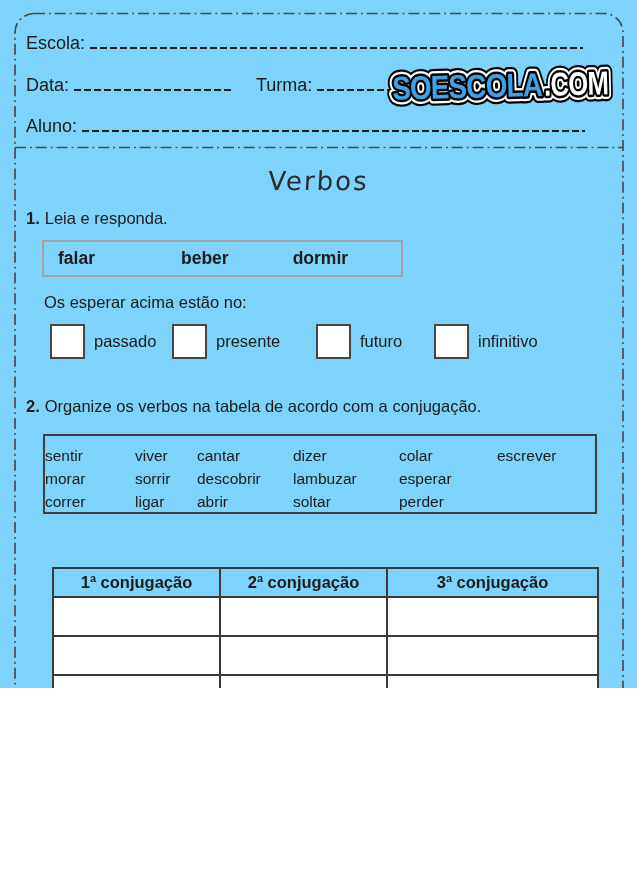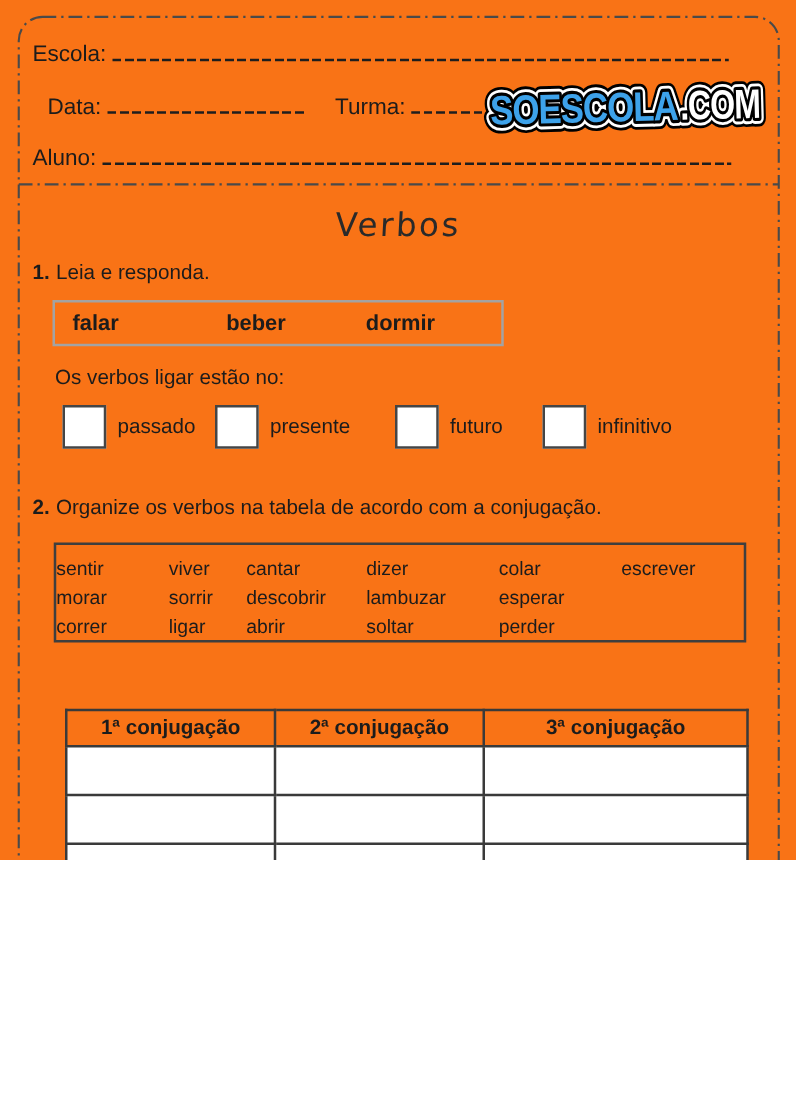--- a/index.html
+++ b/index.html
@@ -1,32 +1,32 @@
 <!DOCTYPE html>
 <html><head>
 <meta charset="utf-8">
 <style>
   html,body { margin:0; padding:0; background:#ffffff; }
   #page {
-    position:relative; width:637px; height:688px; background:#f97316;
+    position:relative; width:637px; height:688px; background:#7dd3fc;
     font-family:"Liberation Sans", sans-serif; color:#1c1c1c; overflow:hidden;
   }
   
   #border-overlay { position:absolute; left:0; top:0; width:637px; height:876px; pointer-events:none; }
 
   
   .hdr-row { position:absolute; display:flex; align-items:flex-end; font-size:18px; line-height:1; }
   .hdr-row .lbl { white-space:nowrap; padding-bottom:2px; }
   .dash {
     height:2.4px; margin-left:5px; margin-bottom:5px;
     background:repeating-linear-gradient(90deg,#1e1e1e 0 7px, transparent 7px 10px);
   }
   .dash.grow { flex:1; }
   #row-escola { left:26px; top:34px; right:54px; }
-  #row-data   { left:38px; top:76px;text-align:center; }
+  #row-data   { left:26px; top:76px;text-align:center; }
   #row-aluno  { left:26px; top:117px; right:52px;text-align:right; }
   .dash.w-data1 { width:158px; }
   .dash.w-data2 { width:90px; }
   .lbl.turma { margin-left:24px; }
 
   
   #logo { position:absolute; left:386px; top:54px; width:228px; height:60px; }
   #logo svg { width:100%; height:100%; overflow:visible; }
   #logo text {
     font-family:"Liberation Sans", sans-serif; font-weight:bold; font-size:33px; letter-spacing:-1px;
@@ -123,21 +123,21 @@
   <div class="prompt" id="q1-prompt">
     <span class="qnum">1.</span><span>Leia e responda.</span>
   </div>
 
   <div id="verb-box">
     <span class="verb">falar</span>
     <span class="verb">beber</span>
     <span class="verb">dormir</span>
   </div>
 
-  <div id="subprompt">Os verbos ligar estão no:</div>
+  <div id="subprompt">Os esperar acima estão no:</div>
 
   <div class="option" id="opt-0">
     <span class="cb"></span>
     <span class="olbl">passado</span>
   </div>
   <div class="option" id="opt-2">
     <span class="cb"></span>
     <span class="olbl">futuro</span>
   </div>
   <div class="option" id="opt-1">

